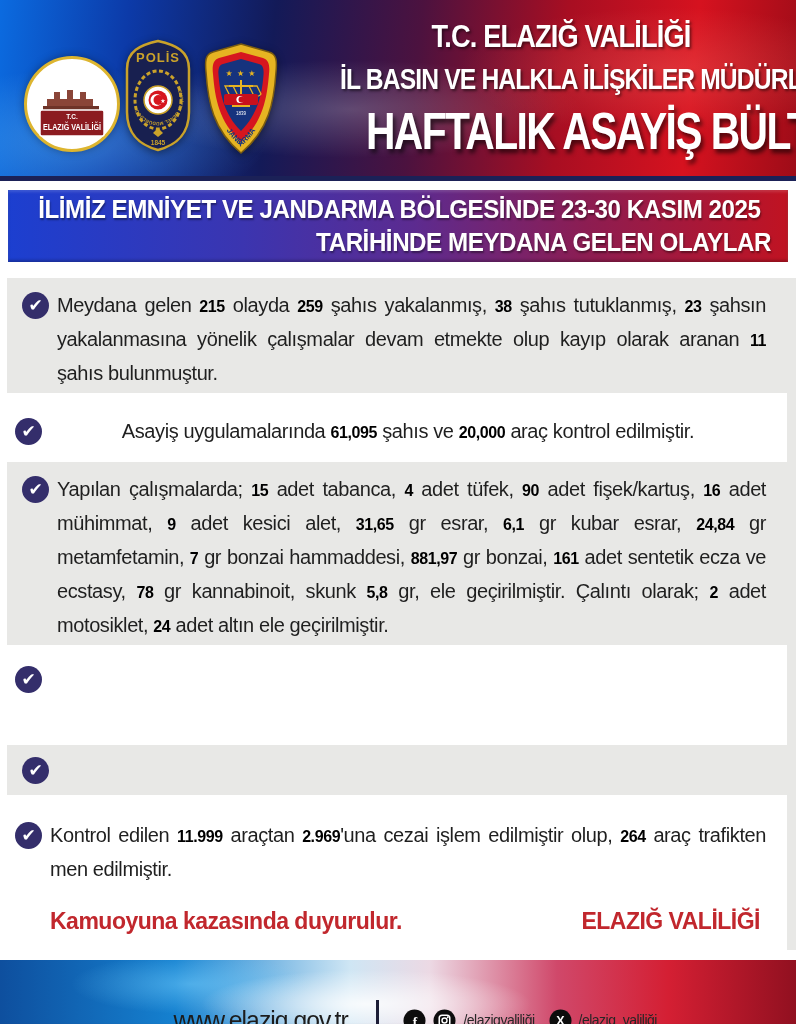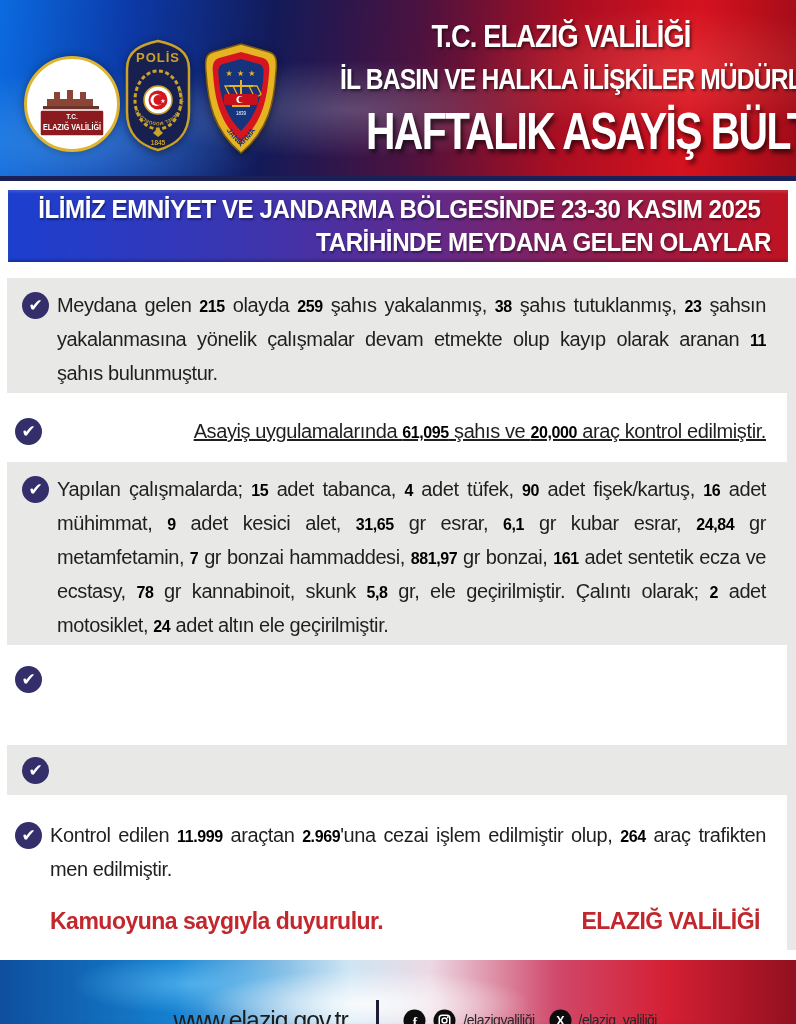--- a/index.html
+++ b/index.html
@@ -48,21 +48,21 @@
     text-align:justify;}
   .row .num{font-weight:bold;color:#000;font-size:16px;}
   .check-icon{position:absolute;left:15px;width:27px;height:27px;border-radius:50%;background:#342e6b;
     color:#fff;font-size:17px;font-weight:bold;line-height:27px;text-align:center;}
   .r1{top:278px;height:115px;padding-top:11px;}  .r1 .check-icon{top:14px;}
   .r2{top:403px;height:52px;padding-top:12px;}   .r2 .check-icon{top:15px;}
   .r3{top:462px;height:183px;padding-top:11px;}  .r3 .check-icon{top:14px;}
   .r4{top:648px;height:92px;padding-top:15px;}   .r4 .check-icon{top:18px;}
   .r5{top:745px;height:50px;padding-top:9px;}    .r5 .check-icon{top:12px;}
   .r6{top:800px;height:90px;padding-top:19px;}   .r6 .check-icon{top:22px;}
-  .r2 .row-text,.r5 .row-text{text-align:right;text-decoration:underline;}
+  .r2 .row-text,.r5 .row-text{text-align:center;}
   
   .signoff{position:absolute;top:902px;left:0;width:796px;height:40px;}
   .signoff-left{position:absolute;left:50px;top:6px;font-size:23px;font-weight:bold;color:#c1272d;letter-spacing:-.5px;}
   .signoff-right{position:absolute;right:36px;top:6px;font-size:23px;font-weight:bold;color:#c1272d;letter-spacing:-.5px;}
   
   .footer-bar{
     position:absolute;top:960px;left:0;width:796px;height:80px;
     background:
       radial-gradient(ellipse 220px 46px at 46% 55%, rgba(255,255,255,.85), transparent 75%),
       radial-gradient(ellipse 160px 40px at 24% 30%, rgba(120,210,255,.5), transparent 75%),
@@ -167,21 +167,21 @@
   <div class="row gray r5">
     <span class="check-icon">✔</span>
   </div>
 
   <div class="row r6">
     <span class="check-icon">✔</span>
     <div class="row-text"><span>Kontrol edilen </span><span class="num">11.999</span><span> araçtan </span><span class="num">2.969</span><span>'una cezai işlem edilmiştir olup, </span><span class="num">264</span><span> araç trafikten men edilmiştir.</span></div>
   </div>
 
   <div class="signoff">
-    <span class="signoff-left">Kamuoyuna saygıyla duyurulur.</span>
+    <span class="signoff-left">Kamuoyuna kazasında duyurulur.</span>
     <span class="signoff-right">ELAZIĞ VALİLİĞİ</span>
   </div>
 
   <div class="footer-bar">
     <div class="footer-inner">
       <span class="website-label">www.elazig.gov.tr</span>
       <span class="footer-divider"></span>
       <span class="soc">
         <svg class="soc-icon" viewBox="0 0 24 24">
           <circle cx="12" cy="12" r="11.5" fill="#0d0d0d"></circle>

